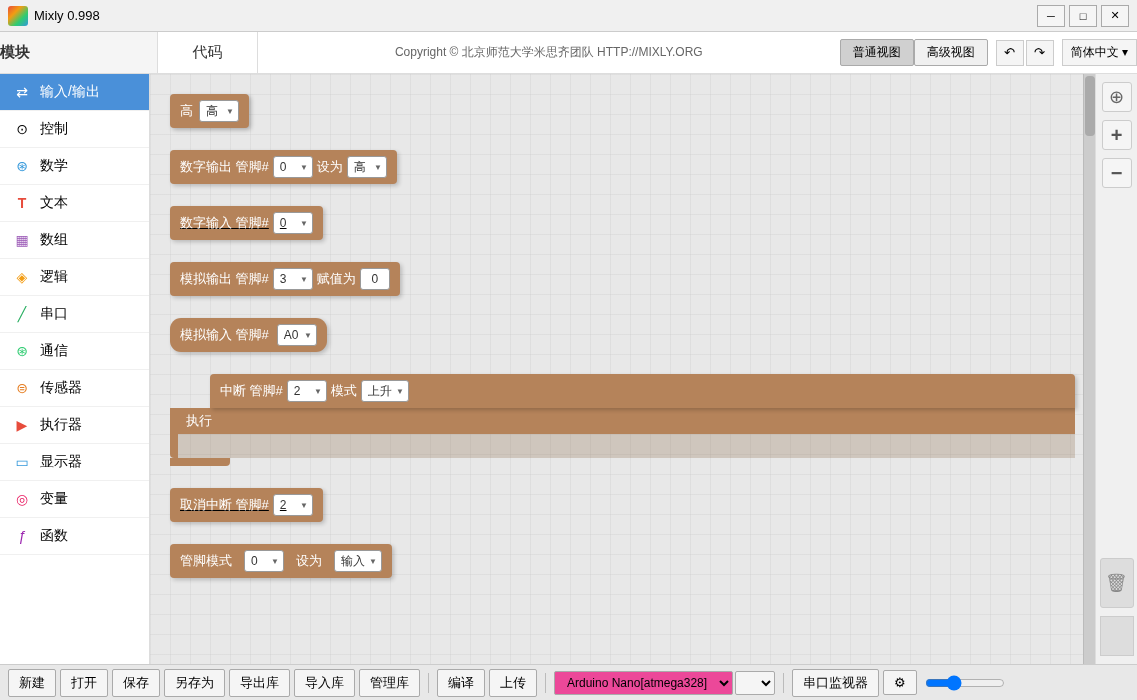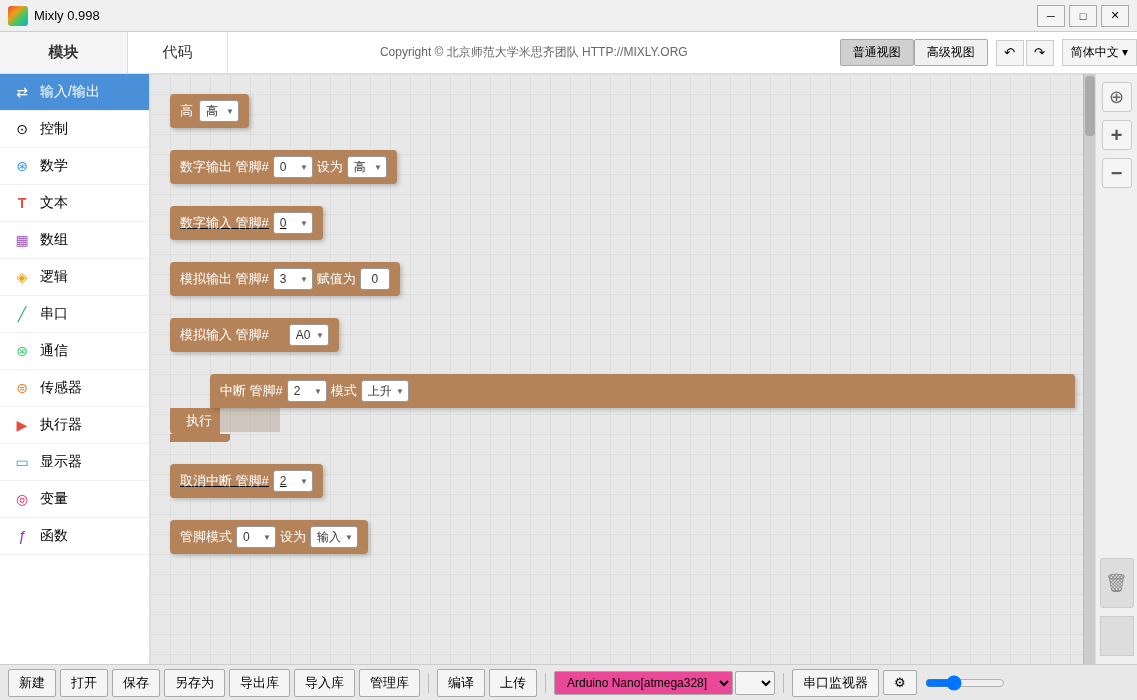--- a/index.html
+++ b/index.html
@@ -15,21 +15,21 @@
     .title-bar-logo { width: 20px; height: 20px; background: linear-gradient(135deg, #e74c3c, #f39c12, #2ecc71, #3498db); border-radius: 3px; }
     .title-bar-controls { display: flex; gap: 4px; }
     .title-btn { width: 28px; height: 22px; border: 1px solid #aaa; background: #f5f5f5; cursor: pointer; display: flex; align-items: center; justify-content: center; font-size: 11px; }
 
     
     .main-header {
       display: flex; align-items: center; height: 42px;
       background: #fff; border-bottom: 1px solid #ddd; flex-shrink: 0;
     }
     .header-tab-blocks {
-      width: 128px; height: 100%; display: flex; align-items: center; justify-content: center;
+      width: 158px; height: 100%; display: flex; align-items: center; 
       background: #f5f5f5; border-right: 1px solid #ddd; font-size: 15px; font-weight: bold; color: #333;
     }
     .header-tab-code {
       width: 100px; height: 100%; display: flex; align-items: center; justify-content: center;
       background: #fff; border-right: 1px solid #ddd; font-size: 15px; color: #333;
     }
     .header-copyright {
       flex: 1; text-align: center; font-size: 12px; color: #666;
     }
     .header-view-btns { display: flex; gap: 0; margin-right: 8px; }
@@ -263,56 +263,56 @@
         <div class="block-wrapper">
           <div style="display:inline-flex; align-items:center; gap:4px; background:#b5835a; border-radius:4px; padding:6px 10px; box-shadow:2px 2px 4px rgba(0,0,0,0.2);">
             <span style="color:white; font-size:13px; white-space:nowrap;">模拟输出 管脚#</span>
             <div class="block-dropdown">3</div>
             <span style="color:white; font-size:13px;">赋值为</span>
             <div class="block-input">0</div>
           </div>
         </div>
 
         <div class="block-wrapper">
-          <div style="display:inline-flex; align-items:center; gap:20px; background:#b5835a; border-radius:4px; padding:6px 10px; box-shadow:2px 2px 4px rgba(0,0,0,0.2);">
+          <div style="display:inline-flex; align-items:center; gap:8px; background:#b5835a; border-radius:11px; padding:6px 10px; box-shadow:2px 2px 4px rgba(0,0,0,0.2);">
             <span style="color:white; font-size:13px; white-space:nowrap;">模拟输入 管脚#</span>
             <div class="block-dropdown">A0</div>
           </div>
         </div>
 
         <div class="block-wrapper">
           <div style="display:flex; flex-direction:column; gap:0;">
             <div style="display:inline-flex; align-items:center; gap:4px; background:#b5835a; border-radius:4px 4px 0 0; padding:6px 10px; box-shadow:2px 2px 4px rgba(0,0,0,0.2); position:relative;margin-left:40px;">
               <span style="color:white; font-size:13px; white-space:nowrap;">中断 管脚#</span>
               <div class="block-dropdown">2</div>
               <span style="color:white; font-size:13px;">模式</span>
               <div class="block-dropdown">上升</div>
             </div>
             <div style="display:flex; align-items:stretch;">
               <div style="width:8px; background:#b5835a; border-radius:0 0 0 4px;"></div>
-              <div style="display:flex; flex-direction:row; gap:0; flex:1;">
+              <div style="display:flex; flex-direction:column; gap:0; flex:1;justify-content:space-between;">
                 <div style="padding: 4px 8px; background:#b5835a; display:inline-flex; align-items:center; gap:4px;">
                   <span style="color:white; font-size:13px;">执行</span>
                 </div>
                 <div style="height:24px; min-width:60px; background:rgba(150,120,90,0.3); margin-left:0;"></div>
               </div>
             </div>
             <div style="width:60px; height:8px; background:#b5835a; border-radius:0 0 4px 0;"></div>
           </div>
         </div>
 
         <div class="block-wrapper">
           <div style="display:inline-flex; align-items:center; gap:4px; background:#b5835a; border-radius:4px; padding:6px 10px; box-shadow:2px 2px 4px rgba(0,0,0,0.2);text-decoration:underline;">
             <span style="color:white; font-size:13px; white-space:nowrap;">取消中断 管脚#</span>
             <div class="block-dropdown">2</div>
           </div>
         </div>
 
         <div class="block-wrapper">
-          <div style="display:inline-flex; align-items:center; gap:4px; background:#b5835a; border-radius:4px; padding:6px 10px; box-shadow:2px 2px 4px rgba(0,0,0,0.2);">
+          <div style="display:inline-flex; align-items:center; gap:12px; background:#b5835a; border-radius:4px; padding:6px 10px; box-shadow:2px 2px 4px rgba(0,0,0,0.2);">
             <span style="color:white; font-size:13px; white-space:nowrap;">管脚模式</span>
             <div class="block-dropdown">0</div>
             <span style="color:white; font-size:13px;">设为</span>
             <div class="block-dropdown">输入</div>
           </div>
         </div>
 
       </div>
 
       <div style="position:absolute; right:0; top:0; bottom:0; width:12px; background:#ccc; border-left:1px solid #bbb;">

